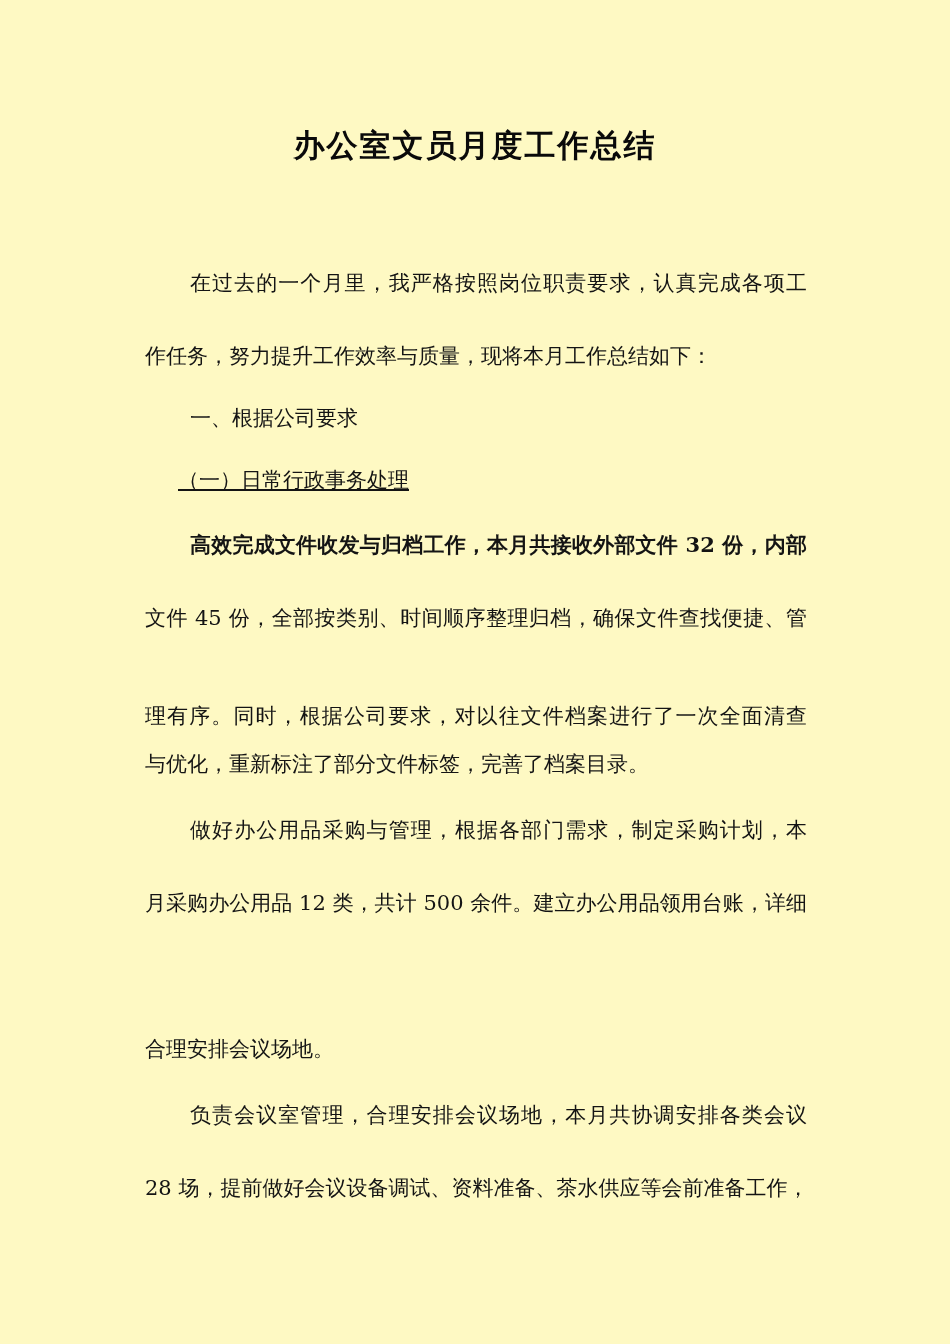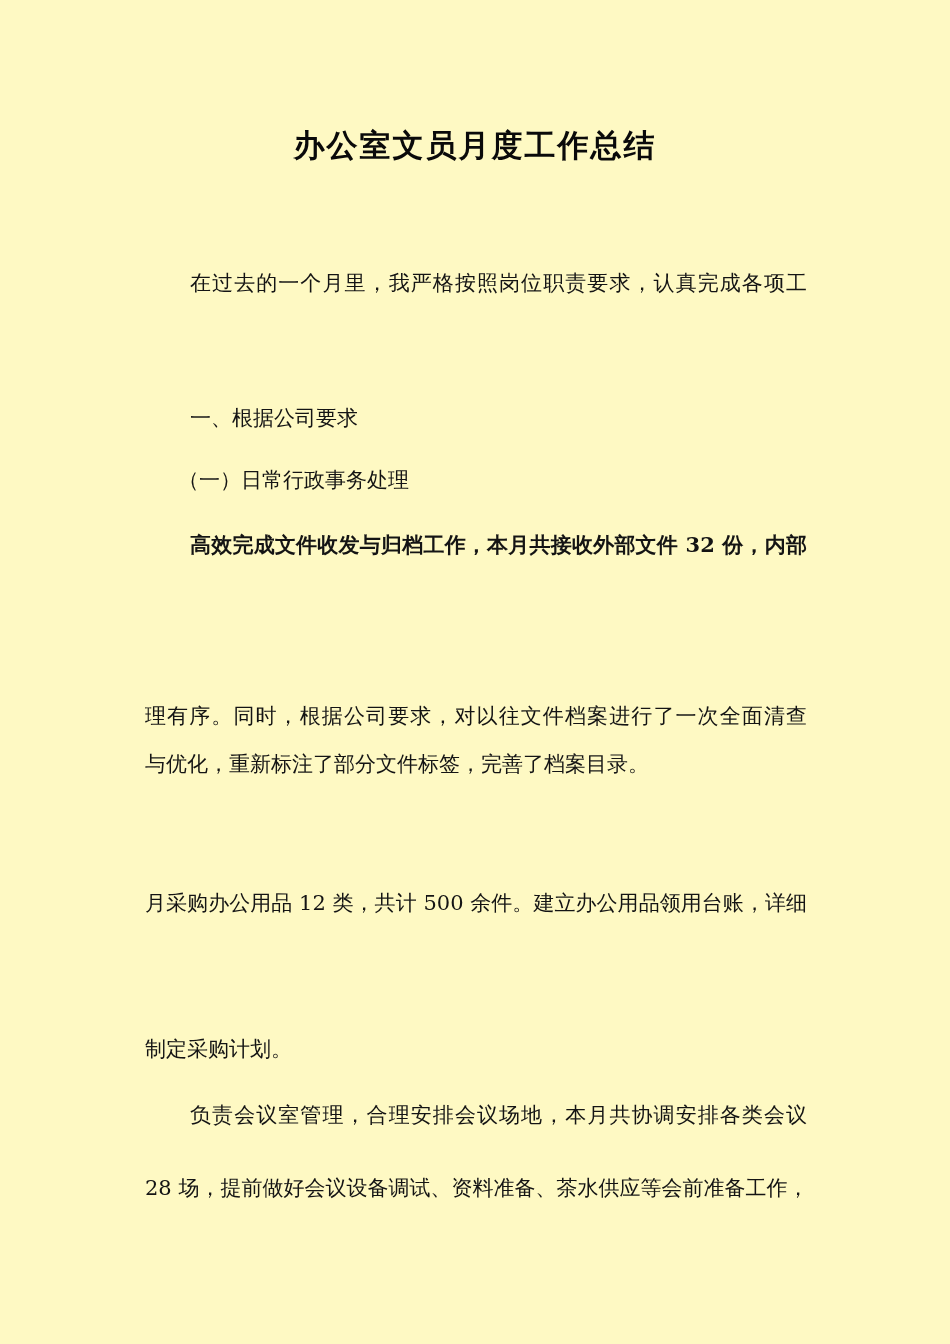--- a/index.html
+++ b/index.html
@@ -52,28 +52,31 @@
     .line.subheading { left: 178px; text-align-last: left; }
   </style>
 </head>
 <body>
 
 <div class="page">
 
   <div class="title">办公室文员月度工作总结</div>
 
   <div class="line indent" style="top:268px;">在过去的一个月里，我严格按照岗位职责要求，认真完成各项工</div>
+  <div class="line last" style="top:341px;">作任务，努力提升工作效率与质量，现将本月工作总结如下：</div>
 
   <div class="line indent heading" style="top:403px;">一、根据公司要求</div>
 
-  <div class="line subheading" style="top:465px;">（一）日常行政事务处理</div>
+  <div class="line subheading" style="top:465px;text-decoration:underline;">（一）日常行政事务处理</div>
 
   <div class="line indent" style="top:530px;font-weight:bold;">高效完成文件收发与归档工作，本月共接收外部文件 32 份，内部</div>
+  <div class="line" style="top:603px;">文件 45 份，全部按类别、时间顺序整理归档，确保文件查找便捷、管</div>
   <div class="line" style="top:676px;margin-top:25px;">理有序。同时，根据公司要求，对以往文件档案进行了一次全面清查</div>
   <div class="line last" style="top:749px;">与优化，重新标注了部分文件标签，完善了档案目录。</div>
 
+  <div class="line indent" style="top:815px;">做好办公用品采购与管理，根据各部门需求，制定采购计划，本</div>
   <div class="line" style="top:888px;">月采购办公用品 12 类，共计 500 余件。建立办公用品领用台账，详细</div>
-  <div class="line last" style="top:1034px;">制定采购计划。</div>
+  <div class="line last" style="top:1034px;">合理安排会议场地。</div>
 
   <div class="line indent" style="top:1100px;">负责会议室管理，合理安排会议场地，本月共协调安排各类会议</div>
   <div class="line" style="top:1173px;">28 场，提前做好会议设备调试、资料准备、茶水供应等会前准备工作，</div>
 
 </div>
 
 </body></html>

